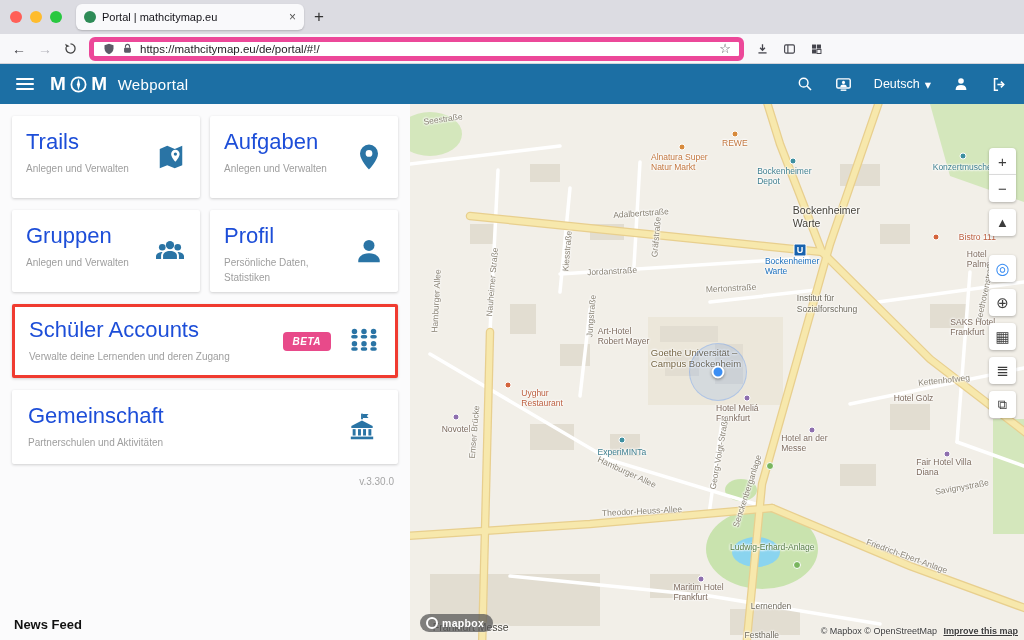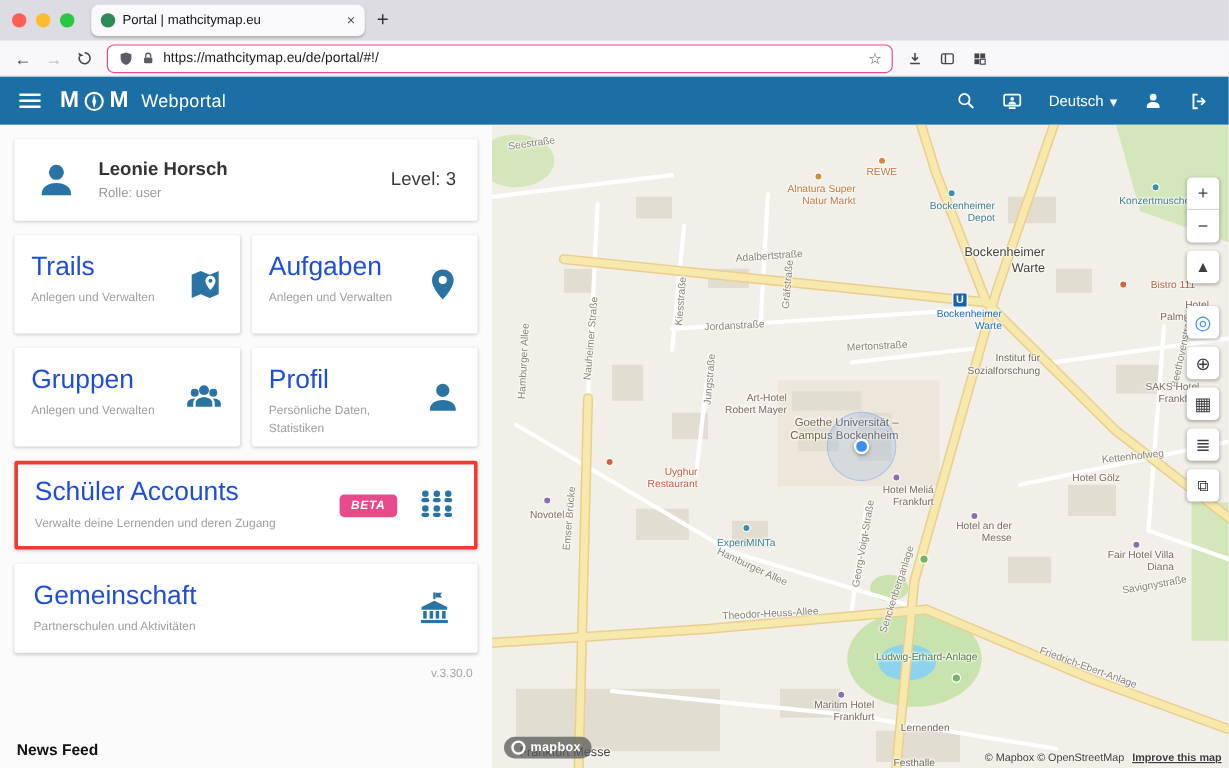--- a/index.html
+++ b/index.html
@@ -21,21 +21,21 @@
        padding:0 8px;font-size:11px;color:#15141a;box-shadow:0 1px 2px rgba(0,0,0,.2);gap:6px;}
   .tab .favicon{width:12px;height:12px;border-radius:50%;background:#2e8b57;flex:none;}
   .tab .tab-title{flex:1;white-space:nowrap;overflow:hidden;text-overflow:ellipsis;}
   .tab .tab-close{color:#555;font-size:12px;cursor:pointer;}
   .newtab{margin-left:10px;font-size:17px;color:#333;cursor:pointer;}
 
   .urlbar{height:30px;background:#f8f8fa;border-bottom:1px solid #d4d4da;display:flex;align-items:center;
           padding:0 12px;gap:12px;}
   .nav-ic{font-size:14px;color:#39393f;cursor:pointer;line-height:1;}
   .nav-ic.disabled{color:#b5b5bc;}
-  .addressbar{flex:1;height:24px;background:#ffffff;border:1px solid #ec4899;border-radius:6px;
+  .addressbar{flex:1;height:24px;background:#ffffff;border:5px solid #ec4899;border-radius:6px;
               display:flex;align-items:center;padding:0 8px;gap:6px;max-width:655px;}
   .addressbar .url{flex:1;font-size:11.5px;color:#1b1b1e;white-space:nowrap;overflow:hidden;}
   .mini-ic{width:13px;height:13px;flex:none;display:flex;align-items:center;justify-content:center;}
   .star{color:#55555c;font-size:13px;cursor:pointer;}
   .toolbar-right{display:flex;align-items:center;gap:14px;}
 
   
   .appheader{height:40px;background:var(--c-header);display:flex;align-items:center;padding:0 16px;color:#fff;}
   .burger{width:18px;cursor:pointer;margin-right:16px;}
   .burger div{height:2px;background:#fff;margin:3px 0;border-radius:1px;}
@@ -78,21 +78,21 @@
   .mlabel.street{color:#8a8375;}
   .mlabel.place{color:#45423a;font-size:10.5px;font-weight:500;}
   .mlabel.hotel{color:#7d6b5e;}
   .mlabel.poi{color:#6e695c;}
   .mlabel.food{color:#bb5d3d;margin-left:24px;}
   .mlabel.shop{color:#c2763e;}
   .mlabel.park{color:#567d46;}
   .mlabel.transit{color:#1b6fbd;font-weight:500;}
   .mlabel.uni{color:#756543;font-size:9.5px;}
   .mlabel.attraction{color:#3e7f8f;}
-  .mlabel.multiline{white-space:normal;text-align:right;line-height:1.2;}
+  .mlabel.multiline{white-space:normal;text-align:left;line-height:1.2;}
   .marker{position:absolute;transform:translate(-50%,-50%);z-index:2;width:7px;height:7px;border-radius:50%;
           border:1px solid #fff;}
   .marker.food{background:#d4643c;} .marker.shop{background:#d78a3c;}
   .marker.attraction{background:#3e8fa0;} .marker.hotel{background:#8e6fae;}
   .marker.tree{background:#79b55e;width:8px;height:8px;}
   .marker.transit{width:13px;height:13px;background:#1762ae;color:#fff;font-size:9px;font-weight:bold;
                   display:flex;align-items:center;justify-content:center;border-radius:2px;}
   .loc-outer{position:absolute;left:50.2%;top:50%;width:58px;height:58px;border-radius:50%;
              background:rgba(59,130,246,.13);border:1px solid rgba(59,130,246,.25);
              transform:translate(-50%,-50%);z-index:4;}
@@ -230,31 +230,20 @@
         <path d="M14 8l4 4-4 4" fill="none" stroke="#fff" stroke-width="2.2"></path>
         <path d="M18 12H9" stroke="#fff" stroke-width="2.2"></path>
       </svg>
   </div>
 </div>
 
 <div class="main">
 
   <div class="panel">
 
-    <div class="card card-user">
-      <svg class="uicon blue-ic" width="34" height="34" viewBox="0 0 24 24">
-          <circle cx="12" cy="7.5" r="4.4"></circle>
-          <path d="M12 13.8c-5 0-8.6 2.6-8.6 6.2V21h17.2v-1c0-3.6-3.6-6.2-8.6-6.2z"></path>
-        </svg>
-      <div>
-        <div class="uname">Leonie Horsch</div>
-        <div class="urole">Rolle: user</div>
-      </div>
-      <div class="ulevel">Level: 3</div>
-    </div>
 
     <div class="cardrow">
       <div class="card card-s">
         <div class="card-title">Trails</div>
         <div class="card-sub">Anlegen und Verwalten</div>
         <svg class="card-icon blue-ic" width="30" height="30" viewBox="0 0 24 24">
             <path d="M3 5.5 9 3l6 2.5L21 3v15.5L15 21l-6-2.5L3 21z"></path>
             <path d="M15.5 6.2a3.4 3.4 0 0 0-3.4 3.4c0 2.6 3.4 6.2 3.4 6.2s3.4-3.6 3.4-6.2a3.4 3.4 0 0 0-3.4-3.4z" fill="#fff"></path>
             <circle cx="15.5" cy="9.6" r="1.3" class="blue-ic"></circle>
           </svg>

